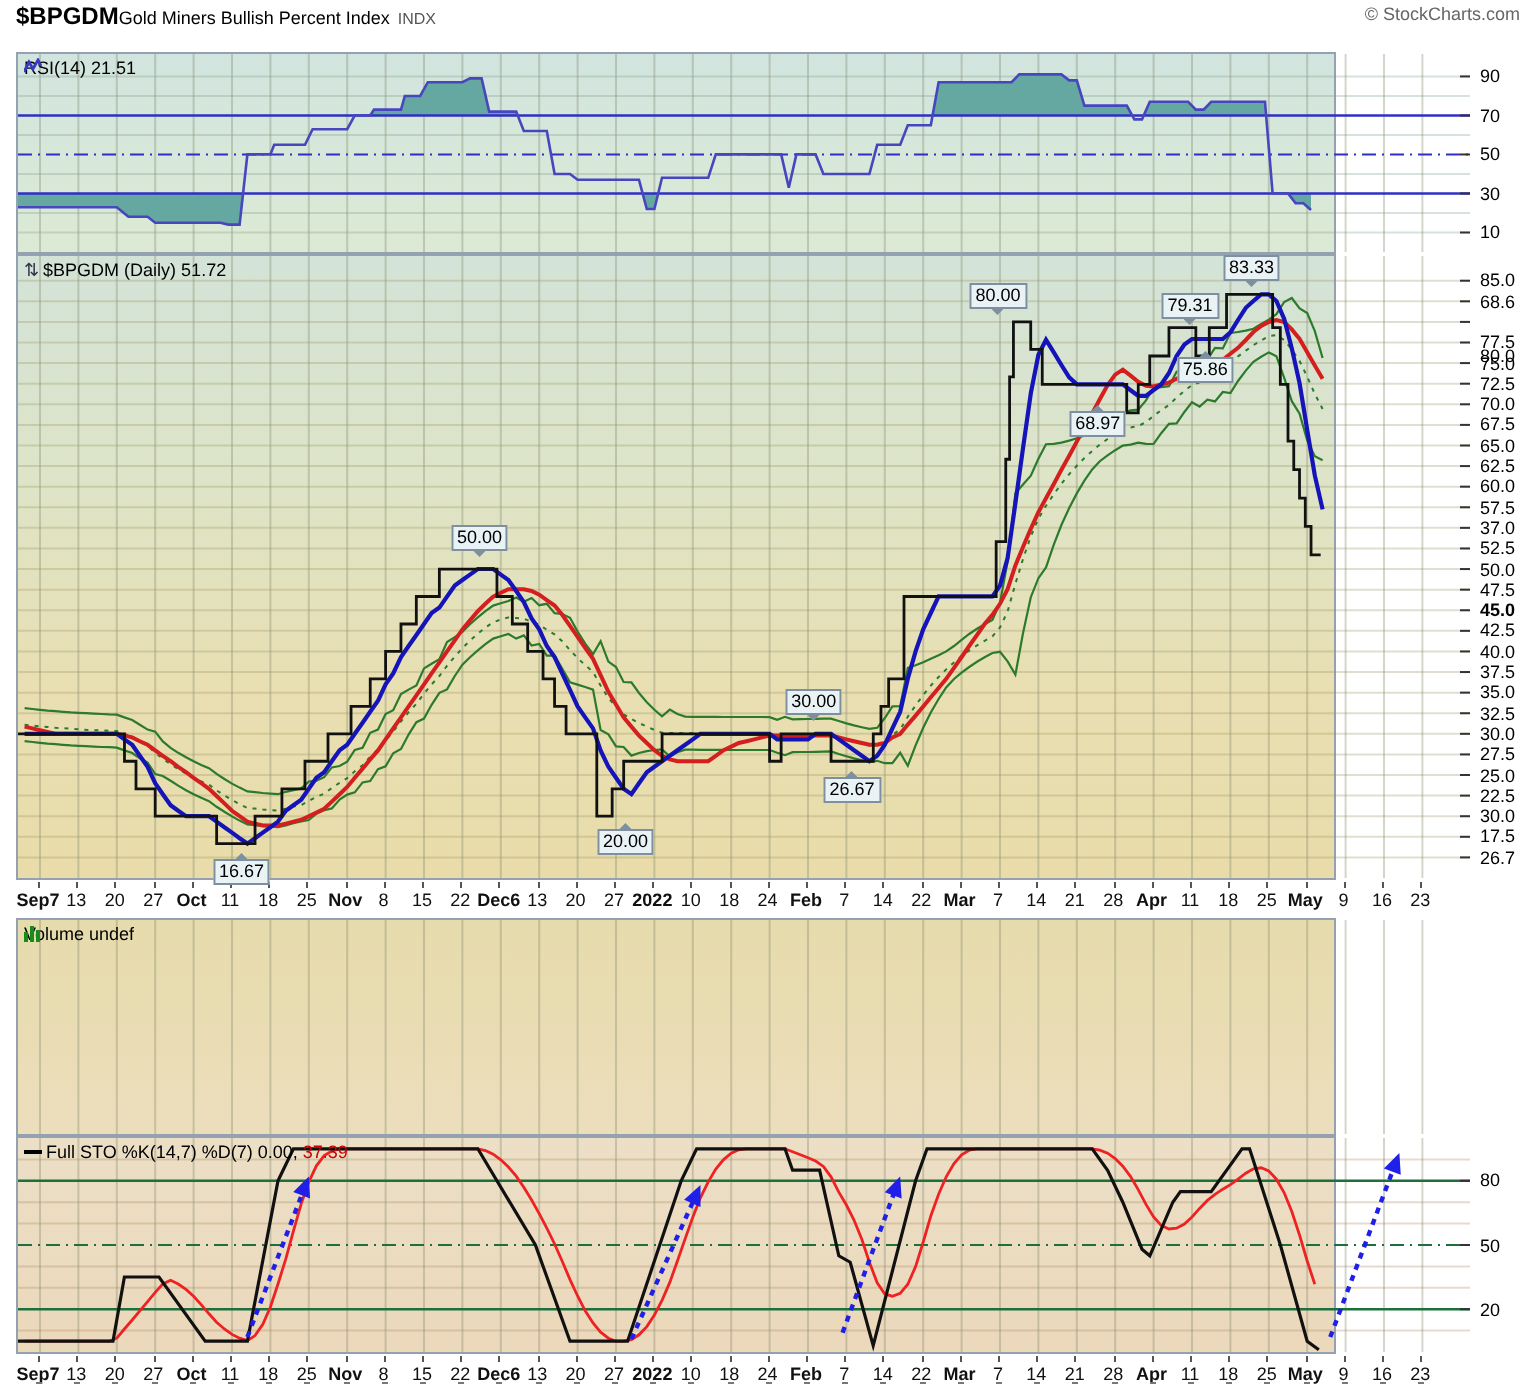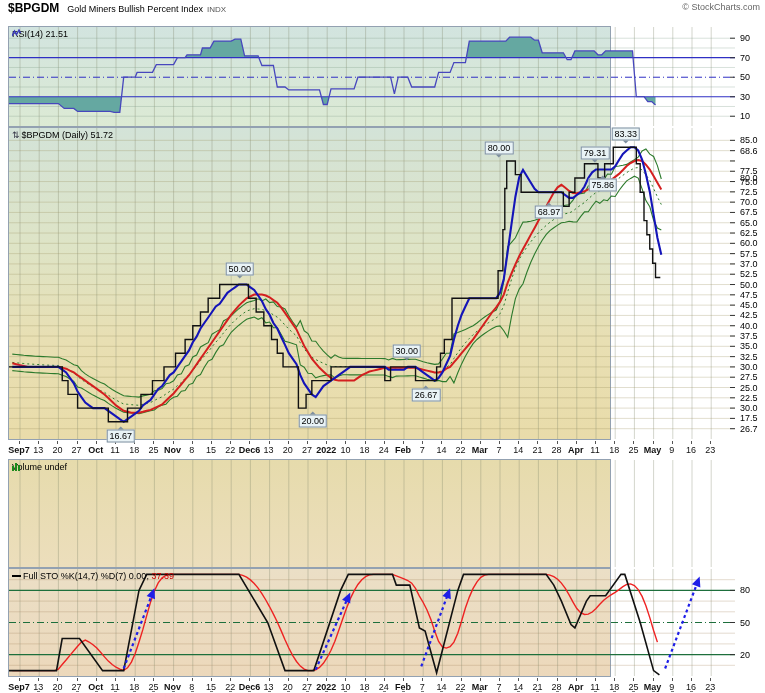--- a/index.html
+++ b/index.html
@@ -2,30 +2,30 @@
 <html><head>
 <meta charset="utf-8">
 <style>
   html,body{margin:0;padding:0;background:#fff;}
   #chart{position:relative;width:765px;height:693px;background:#ffffff;
          font-family:"Liberation Sans",sans-serif;font-size:9px;color:#000;overflow:hidden;}
   
   #hdr{position:absolute;left:8px;top:1px;width:752px;height:24px;}
   .hrow{position:relative;height:12px;white-space:nowrap;}
   .sym{font-weight:bold;font-size:12px;}
-  .nm{font-size:9px;margin-left:8px;}
+  .nm{font-size:9px;margin-left:0;}
   .ex{font-size:8px;color:#555;margin-left:4px;}
   .copy{position:absolute;right:0;top:1px;color:#666;font-size:9px;}
   .dt{font-size:9px;}
   .quote{position:absolute;right:0;top:0;font-size:9px;}
   .quote b{margin-left:6px;}
   .red{color:#cc0000;}
   .tri{font-size:8px;color:#cc0000;}
   
-  .panel{position:absolute;left:8px;width:603px;border:1px solid #93a1b1;box-sizing:border-box;}
+  .panel{position:absolute;left:8px;width:660px;border:1px solid #93a1b1;box-sizing:border-box;}
   #p-rsi{top:26px;height:101px;background:linear-gradient(#d2e4df,#dcead4);}
   #p-price{top:127px;height:313px;background:linear-gradient(#d3e3d8 0%,#dee4c6 38%,#e8dfb3 68%,#e9dcaa 100%);}
   #p-vol{top:459px;height:109px;background:linear-gradient(#e6dbac,#ecdebc);}
   #p-stoch{top:568px;height:109px;background:linear-gradient(#ebdfc6,#ecd8bb);}
   .panel svg{position:absolute;left:0;top:0;}
   
   .legend{position:absolute;left:3px;top:2px;z-index:5;line-height:11px;white-space:nowrap;}
   .licon{vertical-align:-1px;margin-right:2px;}
   .picon{color:#334;font-size:9px;margin-right:2px;}
   .lrow{height:11px;}
@@ -565,21 +565,21 @@
     <div class="ylab" style="top: 404.106px;">30.0</div>
     <div class="ylab" style="top: 393.808px;">22.5</div>
     <div class="ylab" style="top: 383.51px;">25.0</div>
     <div class="ylab" style="top: 373.212px;">27.5</div>
     <div class="ylab" style="top: 362.914px;">30.0</div>
     <div class="ylab" style="top: 352.616px;">32.5</div>
     <div class="ylab" style="top: 342.318px;">35.0</div>
     <div class="ylab" style="top: 332.02px;">37.5</div>
     <div class="ylab" style="top: 321.722px;">40.0</div>
     <div class="ylab" style="top: 311.424px;">42.5</div>
-    <div class="ylab" style="top: 301.126px;">45.0</div>
+    <div class="ylab" style="top: 301.126px; font-weight: bold;">45.0</div>
     <div class="ylab" style="top: 290.828px;">47.5</div>
     <div class="ylab" style="top: 280.53px;">50.0</div>
     <div class="ylab" style="top: 270.232px;">52.5</div>
     <div class="ylab" style="top: 259.934px;">37.0</div>
     <div class="ylab" style="top: 249.636px;">57.5</div>
     <div class="ylab" style="top: 239.338px;">60.0</div>
     <div class="ylab" style="top: 229.04px;">62.5</div>
     <div class="ylab" style="top: 218.742px;">65.0</div>
     <div class="ylab" style="top: 208.444px;">67.5</div>
     <div class="ylab" style="top: 198.146px;">70.0</div>

